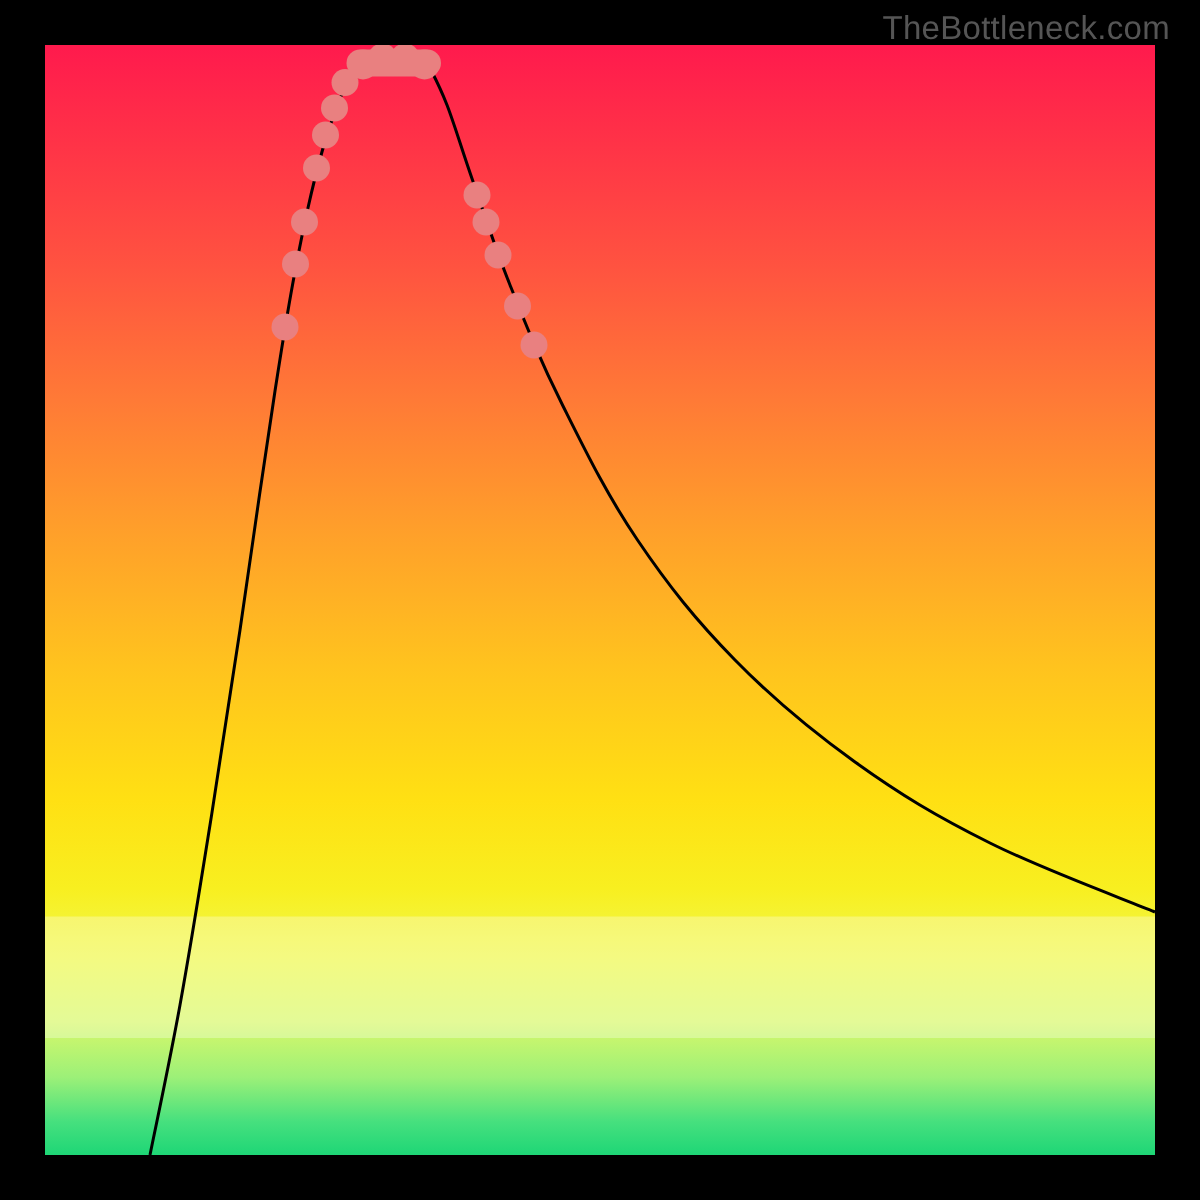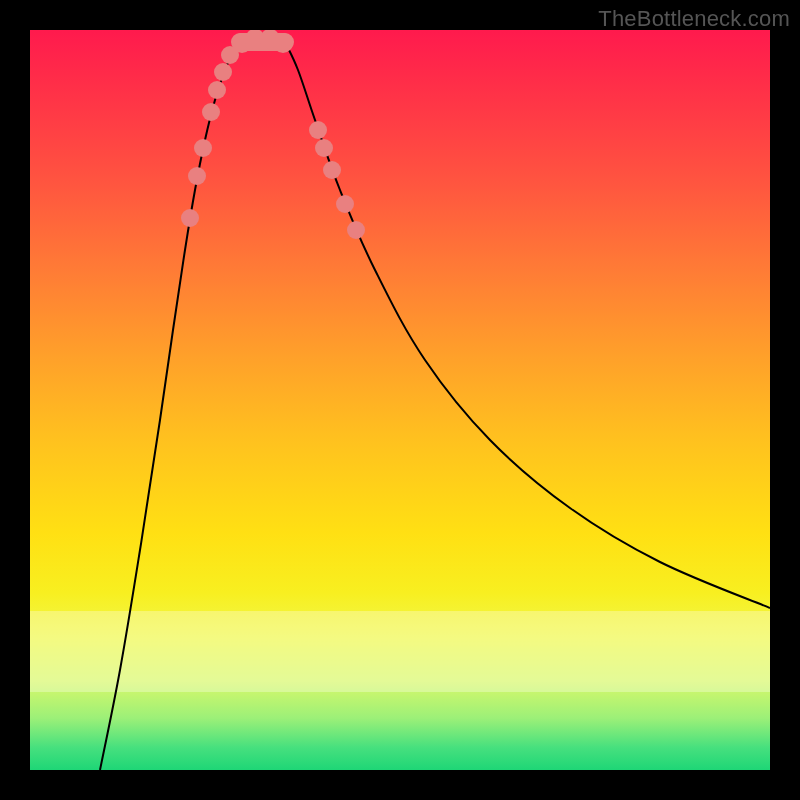--- a/index.html
+++ b/index.html
@@ -45,21 +45,21 @@
     left: 0;
     right: 0;
     top: 78.5%;
     height: 11%;
     background: rgba(255,255,255,0.30);
     pointer-events: none;
   }
   .watermark {
     position: absolute;
     top: 6px;
-    right: 10px;
+    right: 20px;
     color: #555;
     font-size: 22px;
     letter-spacing: 0.2px;
     pointer-events: none;
     user-select: none;
   }
   svg.curve {
     position: absolute;
     inset: 0;
     width: 100%;

